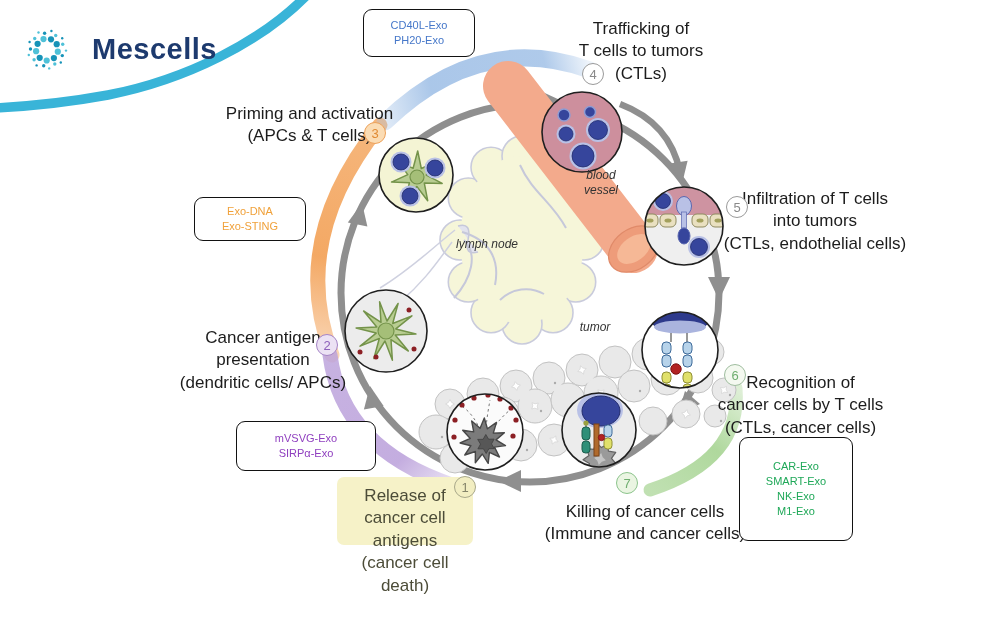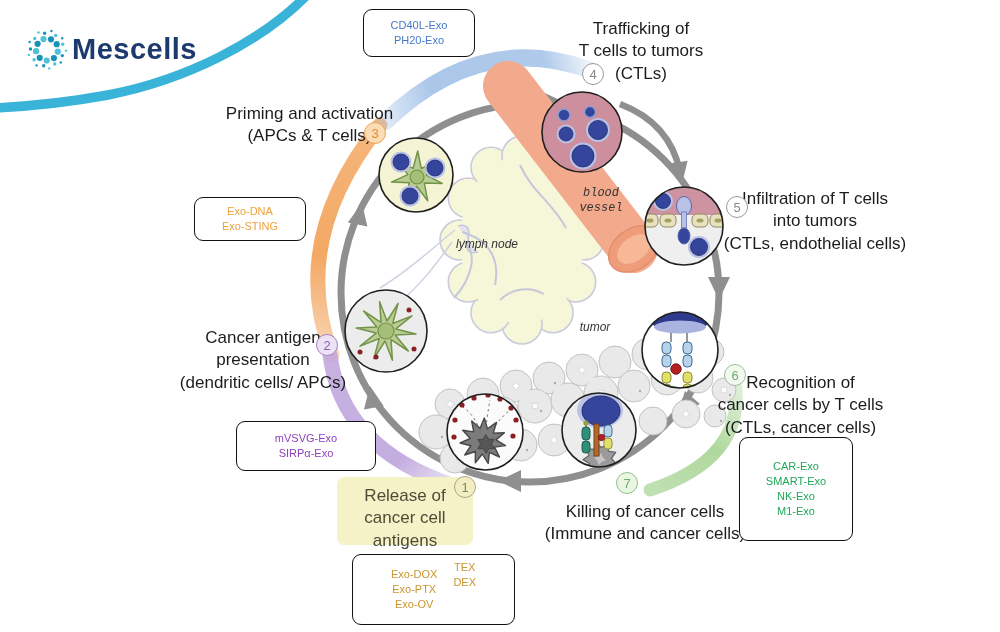--- a/index.html
+++ b/index.html
@@ -16,21 +16,21 @@
   .b2{background:#ece2f4;border-color:#a584c6;color:#8e5fba;}
   .b3{background:#fbdcb4;border-color:#eda159;color:#e08a33;}
   .b6{background:#f4f9f0;border-color:#9fbd9f;color:#6fae6f;}
   .b7{background:#eaf5e2;border-color:#8cc48c;color:#6fae6f;}
   .exobox{border:1.8px solid #121212;border-radius:9px;background:#fff;display:flex;align-items:center;
           justify-content:center;text-align:center;font-size:11px;line-height:1.36;white-space:pre-line;
           box-sizing:border-box;}
   .c-blue{color:#4577c9;}.c-orange{color:#f0a13a;}.c-purple{color:#8f3fbf;}.c-green{color:#1fa858;}.c-tan{color:#c9952e;}
   #hl-box{background:#f6f2c8;border-radius:7px;}
   #hl-box .lbl{color:#4c4c38;}
-  #logo{display:flex;align-items:center;gap:2px;}
+  #logo{display:flex;align-items:center;gap:22px;}
   #logo-text{font-size:29px;font-weight:700;color:#1d3a6e;letter-spacing:.5px;}
 </style>
 </head>
 <body>
 
 <div id="canvas">
 
   <svg id="diagram-svg" width="1000" height="632" viewBox="0 0 1000 632">
     <defs>
       <linearGradient id="gBlue" gradientUnits="userSpaceOnUse" x1="385" y1="122" x2="590" y2="70">
@@ -419,21 +419,21 @@
   <div class="abs layer2 lbl" style="left:540px;top:501px;width:210px;">Killing of cancer cells
 (Immune and cancer cells)</div>
 
   <div id="hl-box" class="abs layer2" style="left:337px;top:477px;width:136px;height:68px;">
     <div class="lbl" style="padding-top:8px;">Release of
 cancer cell antigens
 (cancer cell death)</div>
   </div>
 
   <div class="abs layer2 anat" style="left:432px;top:237px;width:110px;">lymph node</div>
-  <div class="abs layer2 anat" style="left:556px;top:186px;width:90px;font-family:Liberation Mono, monospace;">blood
+  <div class="abs layer2 anat" style="left:556px;top:168px;width:90px;">blood
 vessel</div>
   <div class="abs layer2 anat" style="left:555px;top:320px;width:80px;">tumor</div>
 
   <div class="abs layer2 badge b1" style="left:454px;top:476px;">1</div>
   <div class="abs layer2 badge b2" style="left:316px;top:334px;">2</div>
   <div class="abs layer2 badge b3" style="left:364px;top:122px;">3</div>
   <div class="abs layer2 badge" style="left:582px;top:63px;">4</div>
   <div class="abs layer2 badge" style="left:726px;top:196px;">5</div>
   <div class="abs layer2 badge b6" style="left:724px;top:364px;">6</div>
   <div class="abs layer2 badge b7" style="left:616px;top:472px;">7</div>
@@ -441,20 +441,13 @@
   <div class="abs layer2 exobox c-blue" style="left:363px;top:9px;width:112px;height:48px;">CD40L-Exo
 PH20-Exo</div>
   <div class="abs layer2 exobox c-orange" style="left:194px;top:197px;width:112px;height:44px;">Exo-DNA
 Exo-STING</div>
   <div class="abs layer2 exobox c-purple" style="left:236px;top:421px;width:140px;height:50px;">mVSVG-Exo
 SIRPα-Exo</div>
   <div class="abs layer2 exobox c-green" style="left:739px;top:437px;width:114px;height:104px;">CAR-Exo
 SMART-Exo
 NK-Exo
 M1-Exo</div>
-  <div class="abs layer2 exobox c-tan" style="left:352px;top:554px;width:163px;height:71px;gap:16px;">
-    <span>Exo-DOX
-Exo-PTX
-Exo-OV</span>
-    <span style="align-self:flex-start;padding-top:5px;">TEX
-DEX</span>
-  </div>
 </div>
 
 </body></html>

